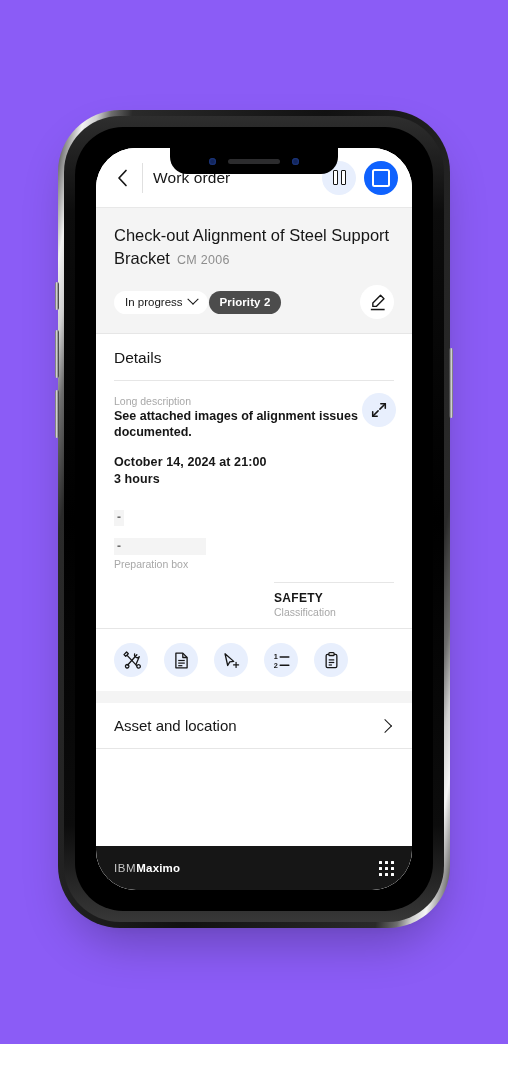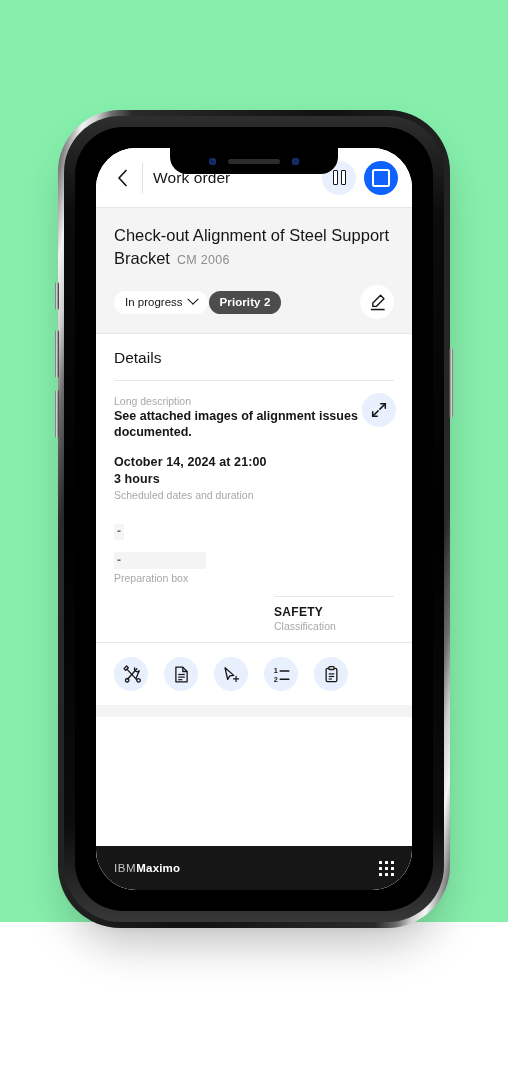--- a/index.html
+++ b/index.html
@@ -9,22 +9,22 @@
     width: 508px;
     height: 1080px;
     overflow: hidden;
     font-family: "Liberation Sans", sans-serif;
   }
 
   
   #stage {
     position: relative;
     width: 508px;
-    height: 922px;
-    background: #86efac;
+    height: 1044px;
+    background: #8b5cf6;
   }
 
   .phone-shadow {
     position: absolute;
     left: 70px;
     top: 118px;
     width: 370px;
     height: 800px;
     border-radius: 56px;
     box-shadow: 0 24px 46px rgba(0,0,0,0.26), 0 4px 14px rgba(0,0,0,0.14);
@@ -497,21 +497,20 @@
                     <line x1="17" y1="3" x2="11" y2="9" stroke="#161616" stroke-width="1.7" stroke-linecap="round"></line>
                     <polyline points="8,17 3,17 3,12" fill="none" stroke="#161616" stroke-width="1.7" stroke-linecap="round" stroke-linejoin="round"></polyline>
                     <line x1="3" y1="17" x2="9" y2="11" stroke="#161616" stroke-width="1.7" stroke-linecap="round"></line>
                   </svg>
                 </div>
               </div>
 
               <div class="sched-block">
                 <div class="sched-line">October 14, 2024  at  21:00</div>
                 <div class="sched-line">3 hours</div>
-                <div class="sched-caption">Scheduled dates and duration</div>
               </div>
 
               <div class="prep-block">
                 <div class="dash-plain">-</div>
                 <div class="dash-input">-</div>
                 <div class="prep-caption">Preparation box</div>
               </div>
 
               <div class="class-block">
                 <div class="class-rule"></div>
@@ -568,20 +567,24 @@
                     <line x1="7.8" y1="10.3" x2="14.2" y2="10.3" stroke="#161616" stroke-width="1.4"></line>
                     <line x1="7.8" y1="13.3" x2="14.2" y2="13.3" stroke="#161616" stroke-width="1.4"></line>
                     <line x1="7.8" y1="16.2" x2="11.5" y2="16.2" stroke="#161616" stroke-width="1.4"></line>
                   </svg>
                 </div>
 
               </div>
 
               <div class="spacer-band"></div>
 
+              <div class="nav-row">
+                <div class="nav-label">Asset and location</div>
+                <span class="chev-right"></span>
+              </div>
 
 
             </div>
 
             <div class="footer">
               <div class="brand">
                 <span class="ibm">IBM</span><span class="prod">Maximo</span>
               </div>
               <div class="grid-icon">
                 <i></i>

